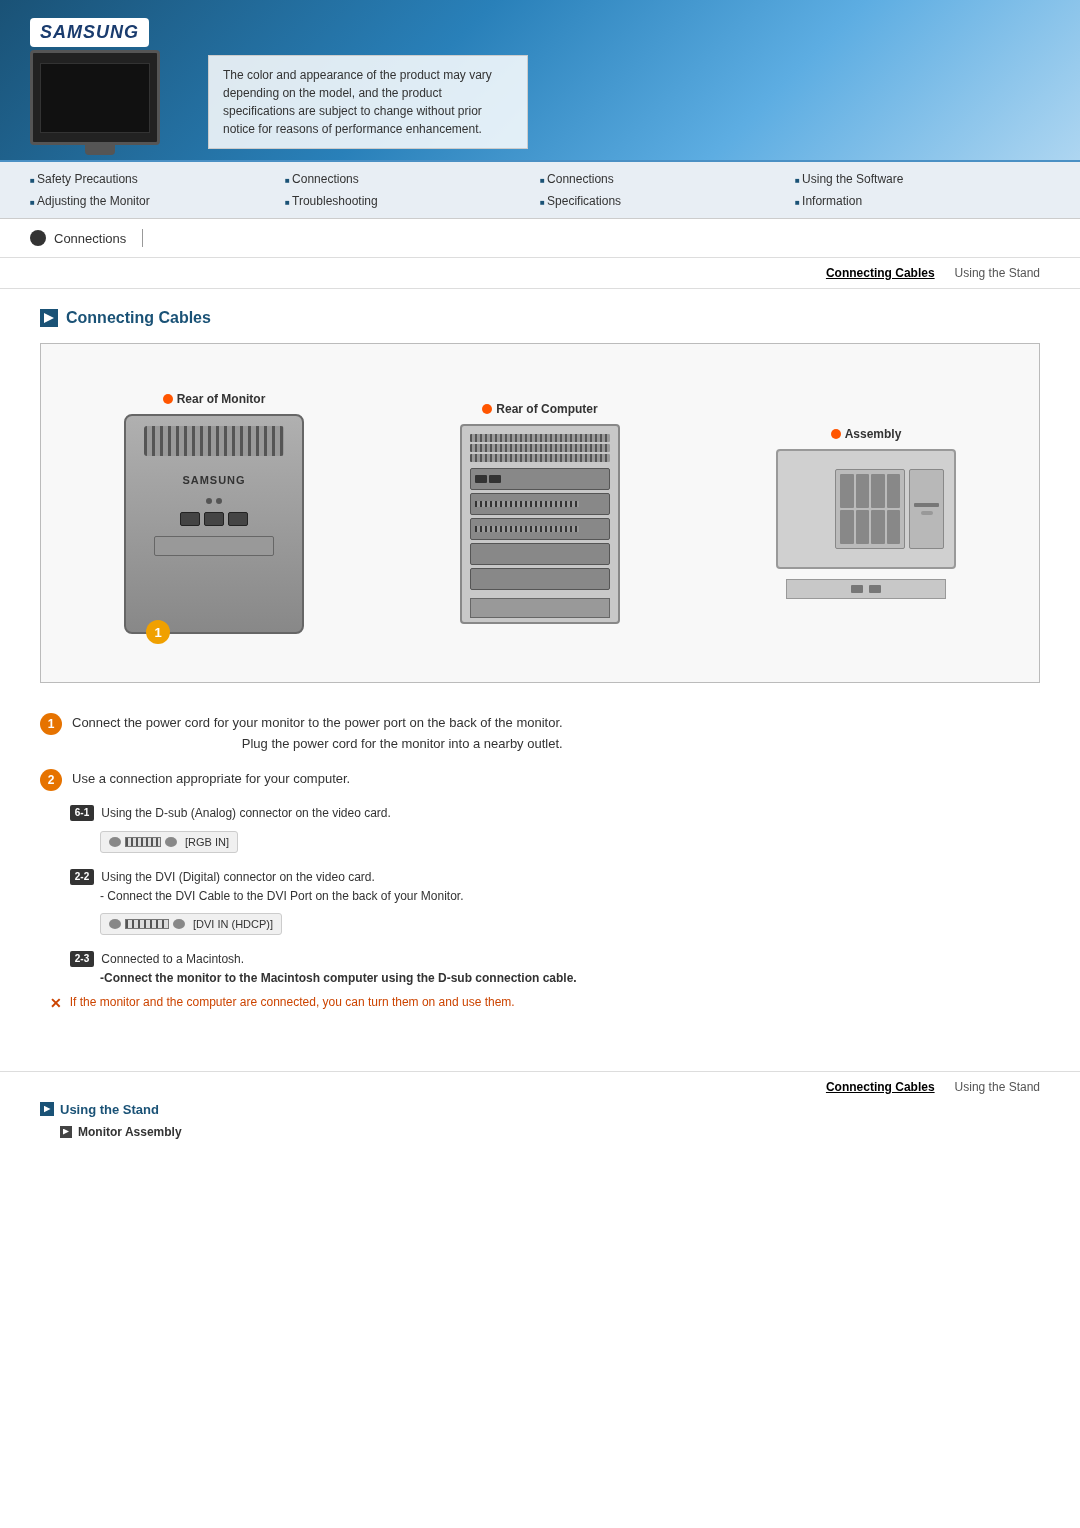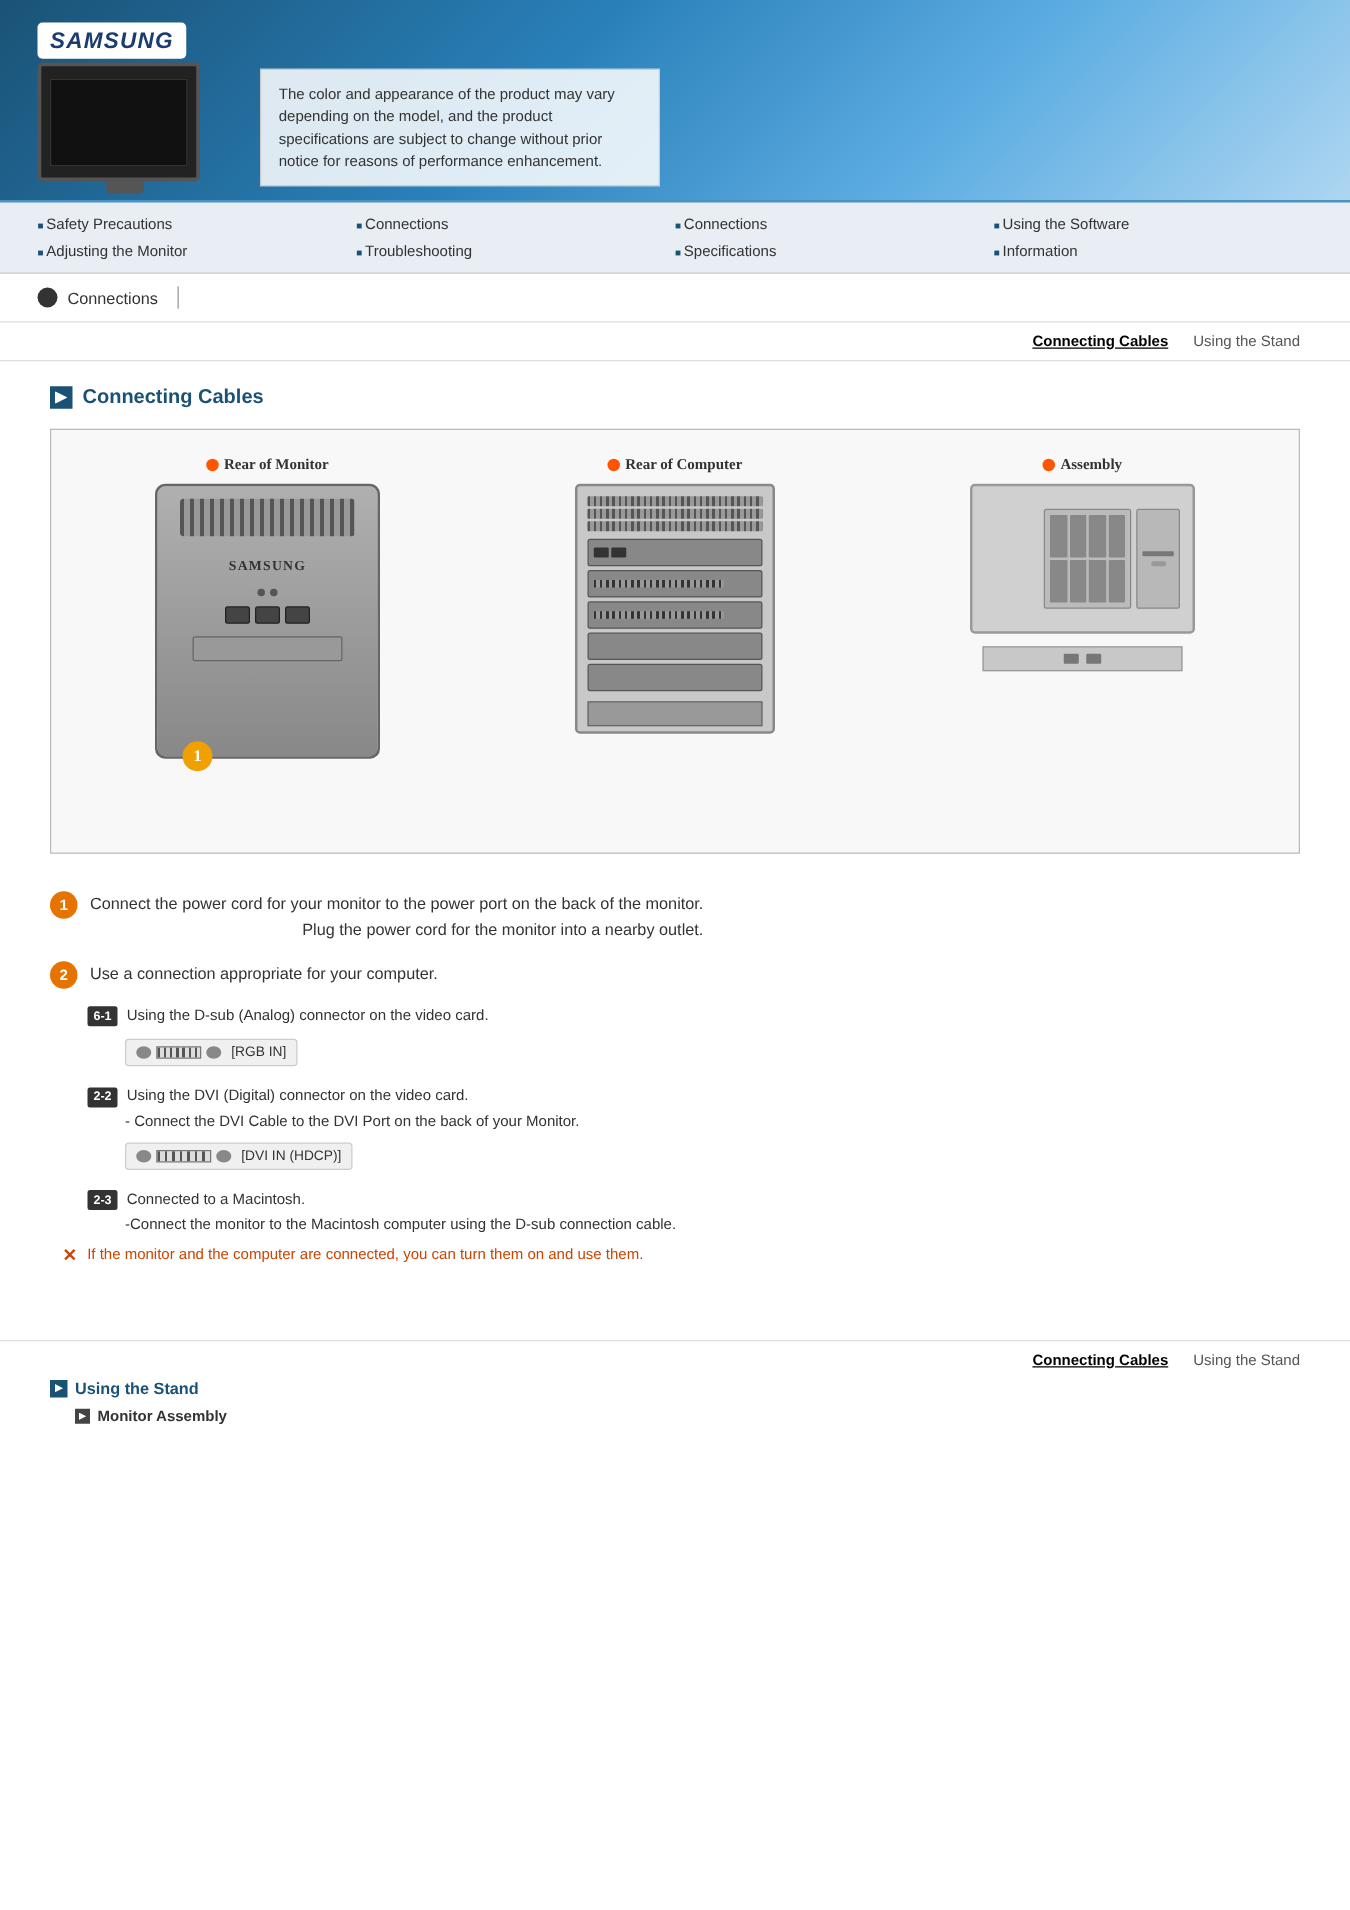--- a/index.html
+++ b/index.html
@@ -179,22 +179,21 @@
 
     
     .diagram-box {
       border: 1px solid #bbb;
       background: #f8f8f8;
       padding: 20px;
       margin-bottom: 30px;
       min-height: 340px;
       display: flex;
       gap: 20px;
-      align-items: flex-start;
-      font-family: Liberation Serif, serif;
+      align-items: center;
     }
 
     
     .diagram-section {
       flex: 1;
       display: flex;
       flex-direction: column;
       align-items: center;
     }
     .diagram-label {
@@ -730,21 +729,21 @@
         <div class="port-connector"></div>
         <span class="port-label">[DVI IN (HDCP)]</span>
       </div>
     </div>
 
     <div class="instruction-sub">
       <div class="instruction-sub-item">
         <span class="num-badge-inline">2-3</span>
         <span>Connected to a Macintosh.</span>
       </div>
-      <div class="instruction-sub-item" style="padding-left:30px;">-Connect the monitor to the Macintosh computer using the D-sub connection cable.</div>
+      <div class="instruction-sub-item" style="padding-left:30px;font-weight:bold;">-Connect the monitor to the Macintosh computer using the D-sub connection cable.</div>
     </div>
 
     <div class="note-item">
       <span class="note-x">✕</span>
       <span>If the monitor and the computer are connected, you can turn them on and use them.</span>
     </div>
 
   </div>
 
 </div>

